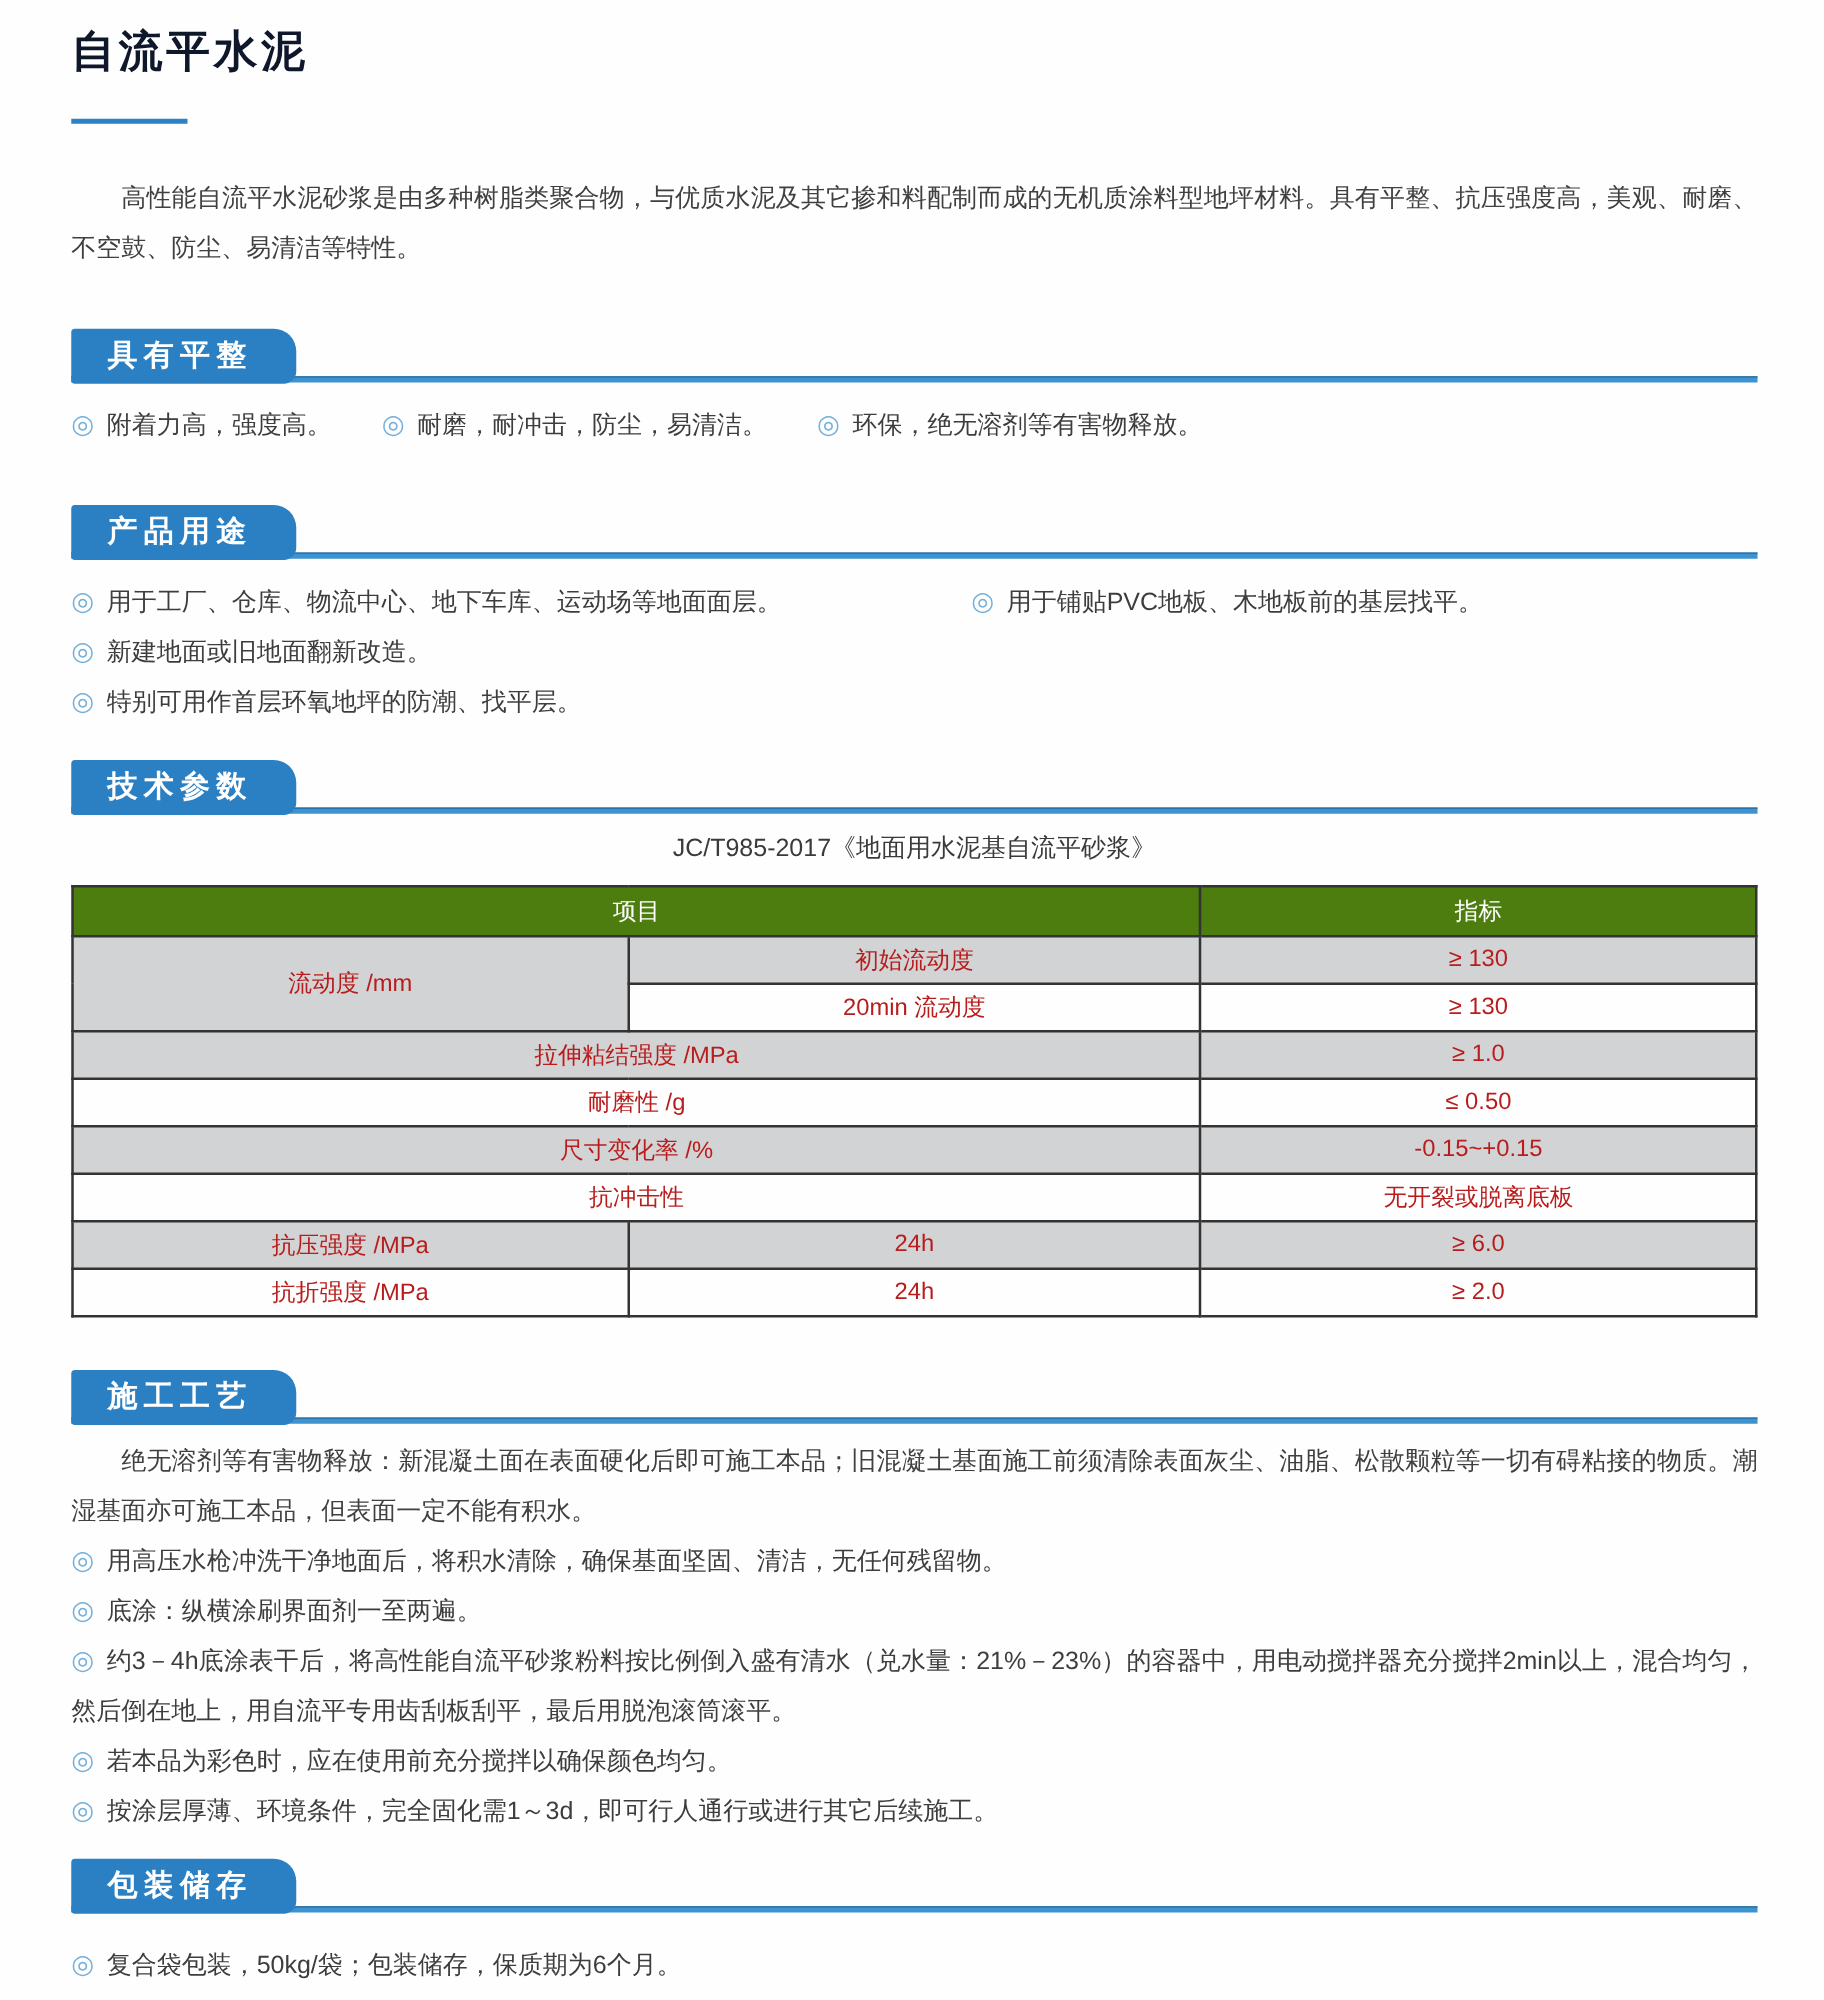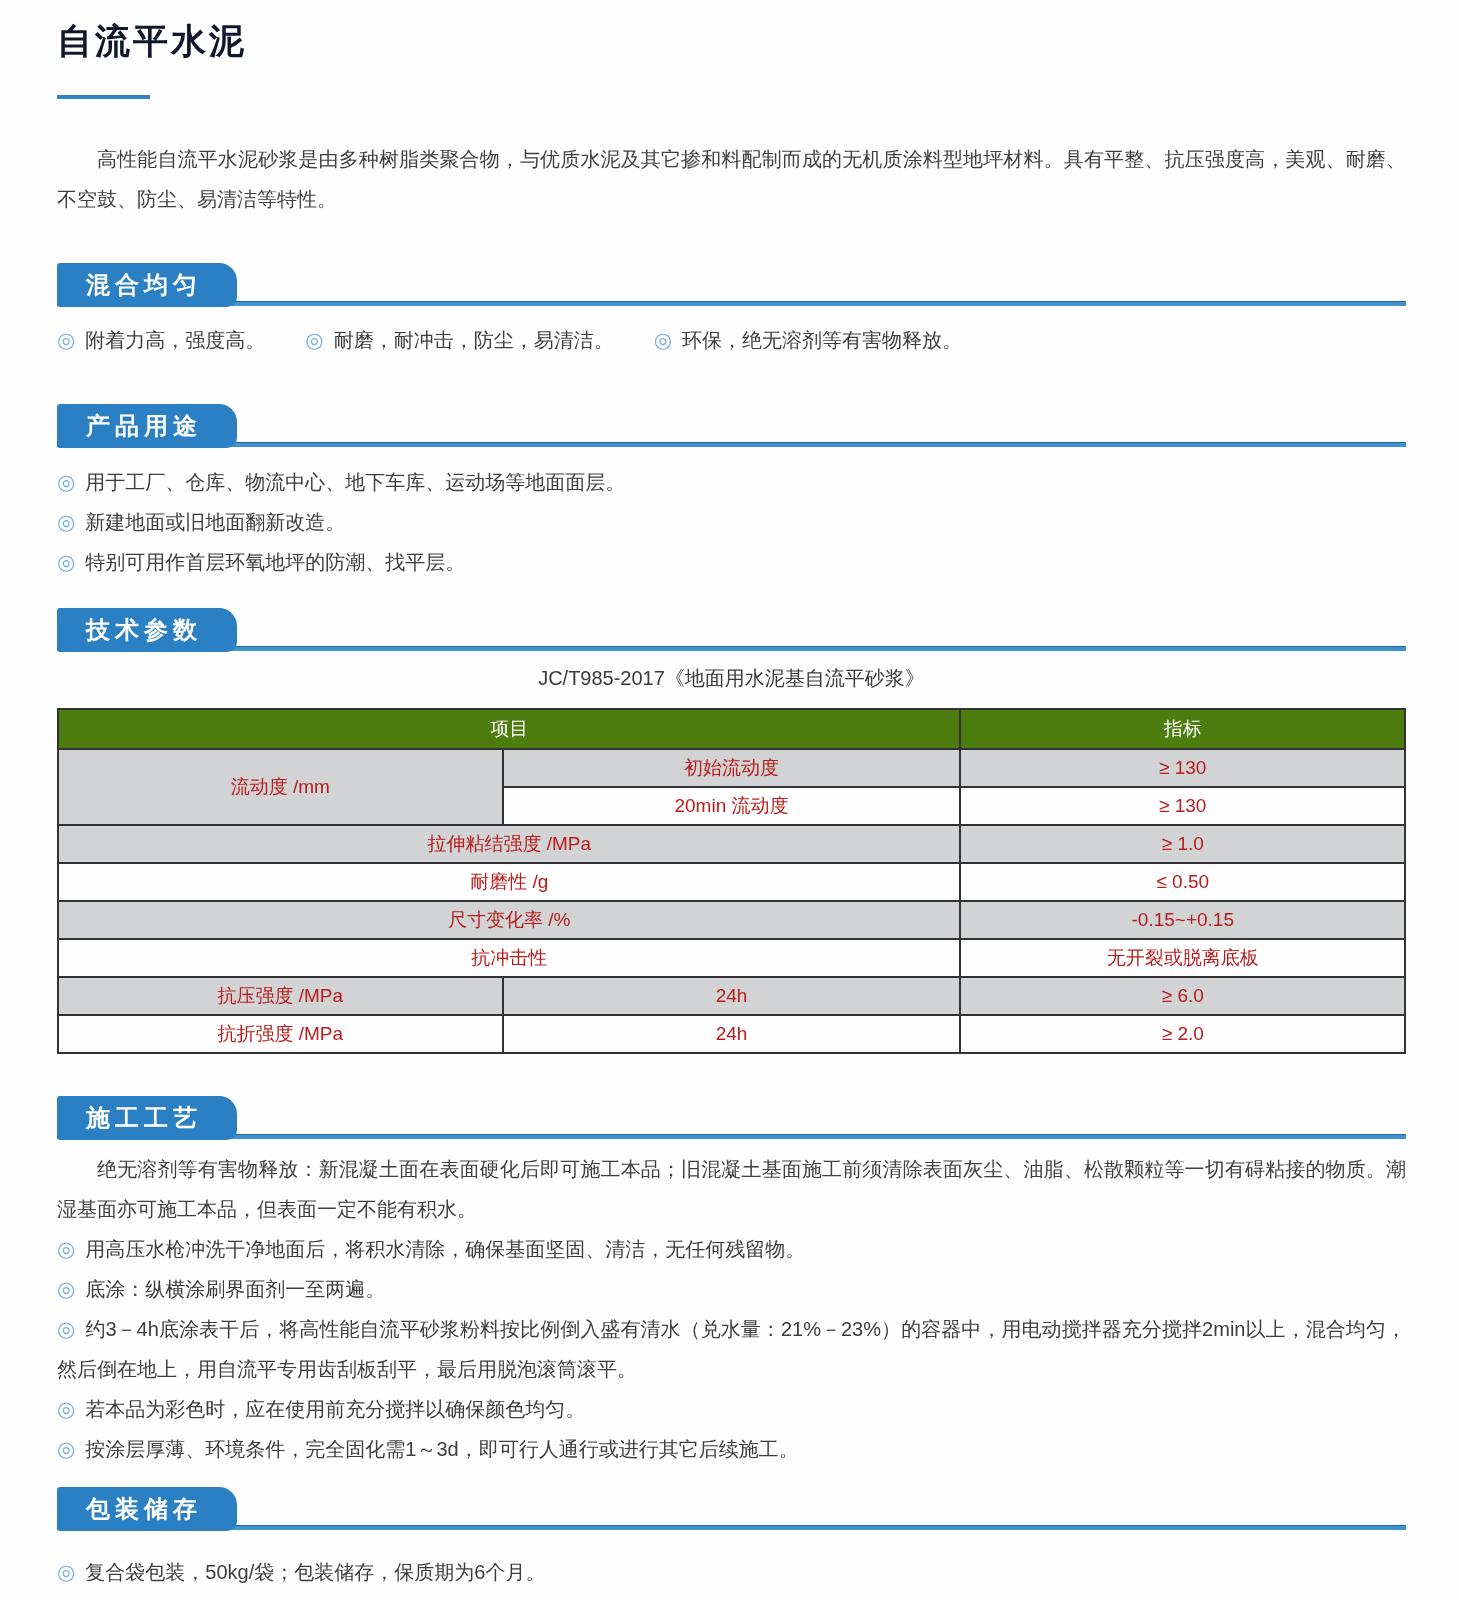--- a/index.html
+++ b/index.html
@@ -116,39 +116,40 @@
 
 <div class="page">
 
   <h1 class="doc-title">自流平水泥</h1>
   <div class="title-rule"></div>
 
   <p class="intro">高性能自流平水泥砂浆是由多种树脂类聚合物，与优质水泥及其它掺和料配制而成的无机质涂料型地坪材料。具有平整、抗压强度高，美观、耐磨、不空鼓、防尘、易清洁等特性。</p>
 
   <div class="sec mt-features">
     <div class="sec-rule"></div>
-    <div class="sec-tab">混合均匀</div>
+    <div class="sec-tab">具有平整</div>
   </div>
   <div class="features-list">
     <p class="li"><span class="bullet">◎</span><span>附着力高，强度高。</span></p>
     <p class="li"><span class="bullet">◎</span><span>耐磨，耐冲击，防尘，易清洁。</span></p>
     <p class="li"><span class="bullet">◎</span><span>环保，绝无溶剂等有害物释放。</span></p>
   </div>
 
   <div class="sec mt-uses">
     <div class="sec-rule"></div>
     <div class="sec-tab">产品用途</div>
   </div>
   <div class="uses">
     <div class="uses-left">
       <p class="li"><span class="bullet">◎</span><span>用于工厂、仓库、物流中心、地下车库、运动场等地面面层。</span></p>
       <p class="li"><span class="bullet">◎</span><span>新建地面或旧地面翻新改造。</span></p>
       <p class="li"><span class="bullet">◎</span><span>特别可用作首层环氧地坪的防潮、找平层。</span></p>
     </div>
     <div class="uses-right">
+      <p class="li"><span class="bullet">◎</span><span>用于铺贴PVC地板、木地板前的基层找平。</span></p>
     </div>
   </div>
 
   <div class="sec mt-tech">
     <div class="sec-rule"></div>
     <div class="sec-tab">技术参数</div>
   </div>
   <div class="tbl-caption">JC/T985-2017《地面用水泥基自流平砂浆》</div>
 
   <table class="tech">

